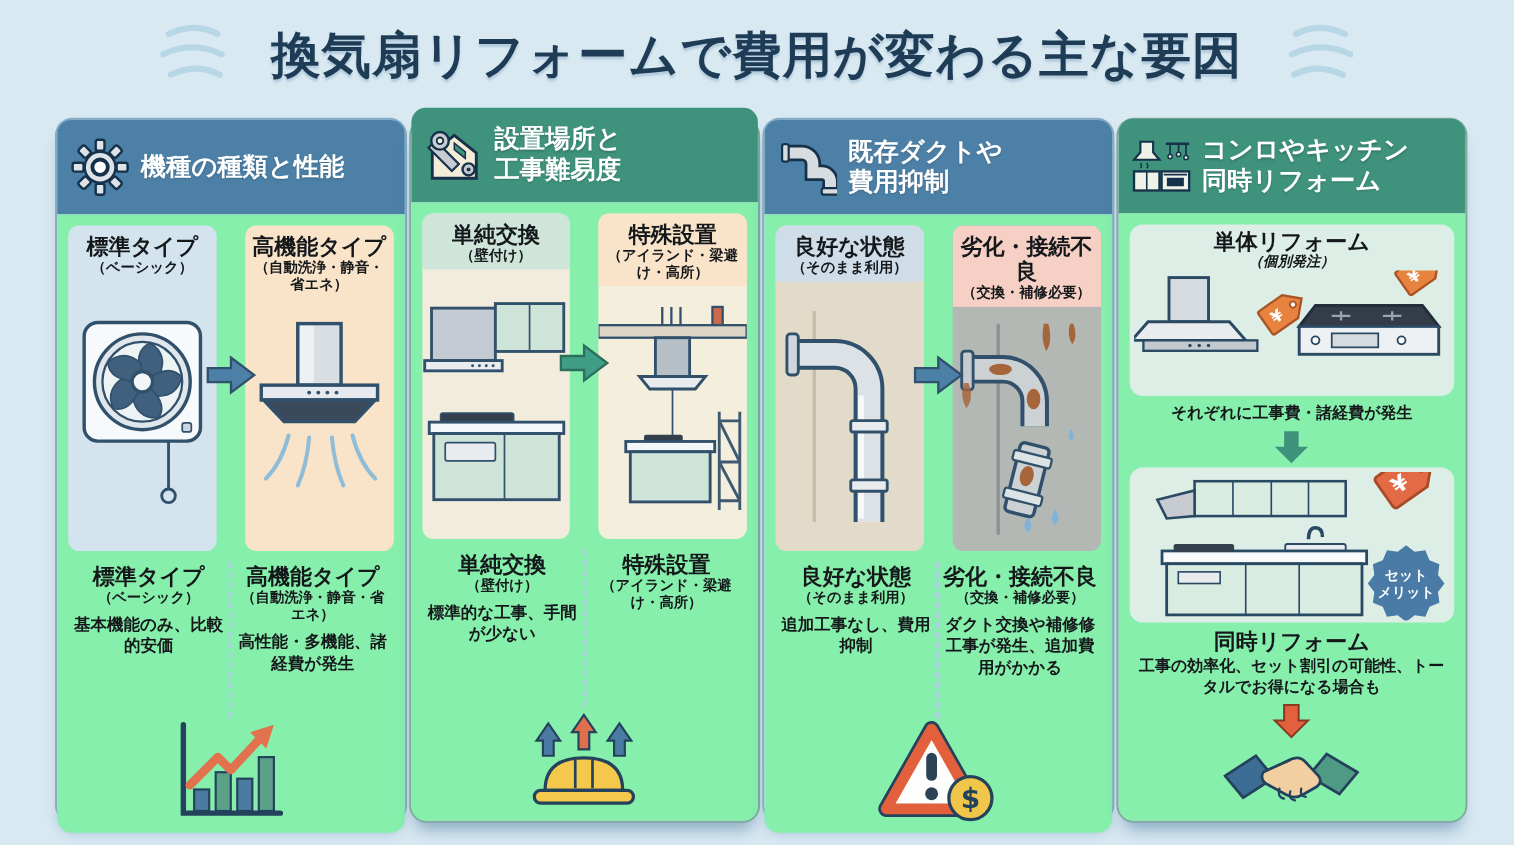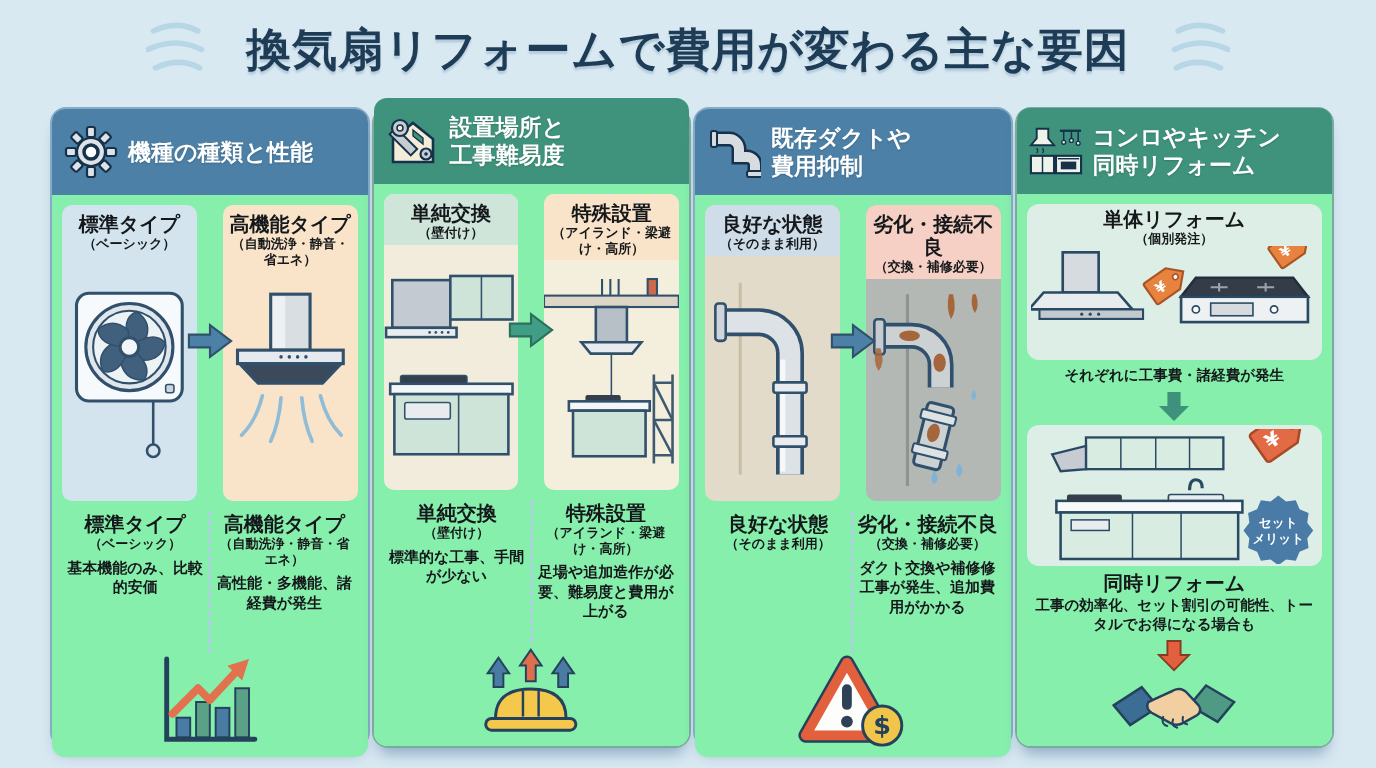--- a/index.html
+++ b/index.html
@@ -56,23 +56,23 @@
   .cmp-sub{font-size:13px;font-weight:700;line-height:1.2;margin-bottom:7px;}
   .cmp-desc{font-size:15px;font-weight:700;line-height:1.3;}
 
   .footer-icon{flex:1;display:flex;align-items:center;justify-content:center;}
   .footer-icon svg{height:98px;}
 
   
   .c4-box{background:#ddeee6;border-radius:12px;padding:4px 4px 2px;flex:0 0 auto;}
   .c4-head{text-align:center;}
   .c4-title{font-size:20px;font-weight:800;line-height:1.15;}
-  .c4-sub{font-size:13px;font-weight:700;line-height:1.2;}
+  .c4-sub{font-size:13px;font-weight:700;line-height:1.2;font-style:italic;}
   .c4-caption{text-align:center;font-weight:700;font-size:14.5px;line-height:1.3;
-              margin:7px 2px 3px;font-family:Liberation Mono, monospace;}
+              margin:7px 2px 3px;}
   .c4-arrow{display:flex;justify-content:center;margin:2px 0;flex:0 0 auto;}
   .c4-arrow svg{width:38px;height:32px;}
   .c4-box svg.illus{width:100%;display:block;}
   .c4-hand{flex:1;display:flex;align-items:center;justify-content:center;}
   .c4-hand svg{height:66px;}
 </style>
 </head>
 <body>
 
 <div class="page">
@@ -303,21 +303,20 @@
         </div>
         <div class="compare">
           <div class="cmp-col">
             <div class="cmp-title">単純交換</div>
             <div class="cmp-sub">（壁付け）</div>
             <div class="cmp-desc">標準的な工事、手間が少ない</div>
           </div>
           <div class="cmp-col">
             <div class="cmp-title">特殊設置</div>
             <div class="cmp-sub">（アイランド・梁避け・高所）</div>
-            <div class="cmp-desc">足場や追加造作が必要、難易度と費用が上がる</div>
           </div>
         </div>
         <div class="footer-icon">
           <svg viewBox="0 0 120 100">
             <g stroke="#24425c" stroke-width="2">
               <polygon points="22,46 22,32 16,32 27,16 38,32 32,32 32,46" fill="#4a7ba3"></polygon>
               <polygon points="55,40 55,24 49,24 60,8 71,24 65,24 65,40" fill="#df6f4c"></polygon>
               <polygon points="88,46 88,32 82,32 93,16 104,32 98,32 98,46" fill="#4a7ba3"></polygon>
             </g>
             <path d="M24 78 q0 -30 36 -30 q36 0 36 30 z" fill="#f3c84b" stroke="#24425c" stroke-width="3"></path>
@@ -393,20 +392,21 @@
                 <path d="M66 170 c4 6 4 10 0 13 c-4 -3 -4 -7 0 -13 z" fill="#7fb3d7"></path>
                 <path d="M90 163 c4 6 4 10 0 13 c-4 -3 -4 -7 0 -13 z" fill="#7fb3d7"></path>
               </svg>
             </div>
           </div>
         </div>
         <div class="compare">
           <div class="cmp-col">
             <div class="cmp-title">良好な状態</div>
             <div class="cmp-sub">（そのまま利用）</div>
+            <div class="cmp-desc">追加工事なし、費用抑制</div>
           </div>
           <div class="cmp-col">
             <div class="cmp-title">劣化・接続不良</div>
             <div class="cmp-sub">（交換・補修必要）</div>
             <div class="cmp-desc">ダクト交換や補修修工事が発生、追加費用がかかる</div>
           </div>
         </div>
         <div class="footer-icon">
           <svg viewBox="0 0 120 100">
             <polygon points="54,10 12,84 96,84" fill="none" stroke="#24425c" stroke-width="15" stroke-linejoin="round"></polygon>

